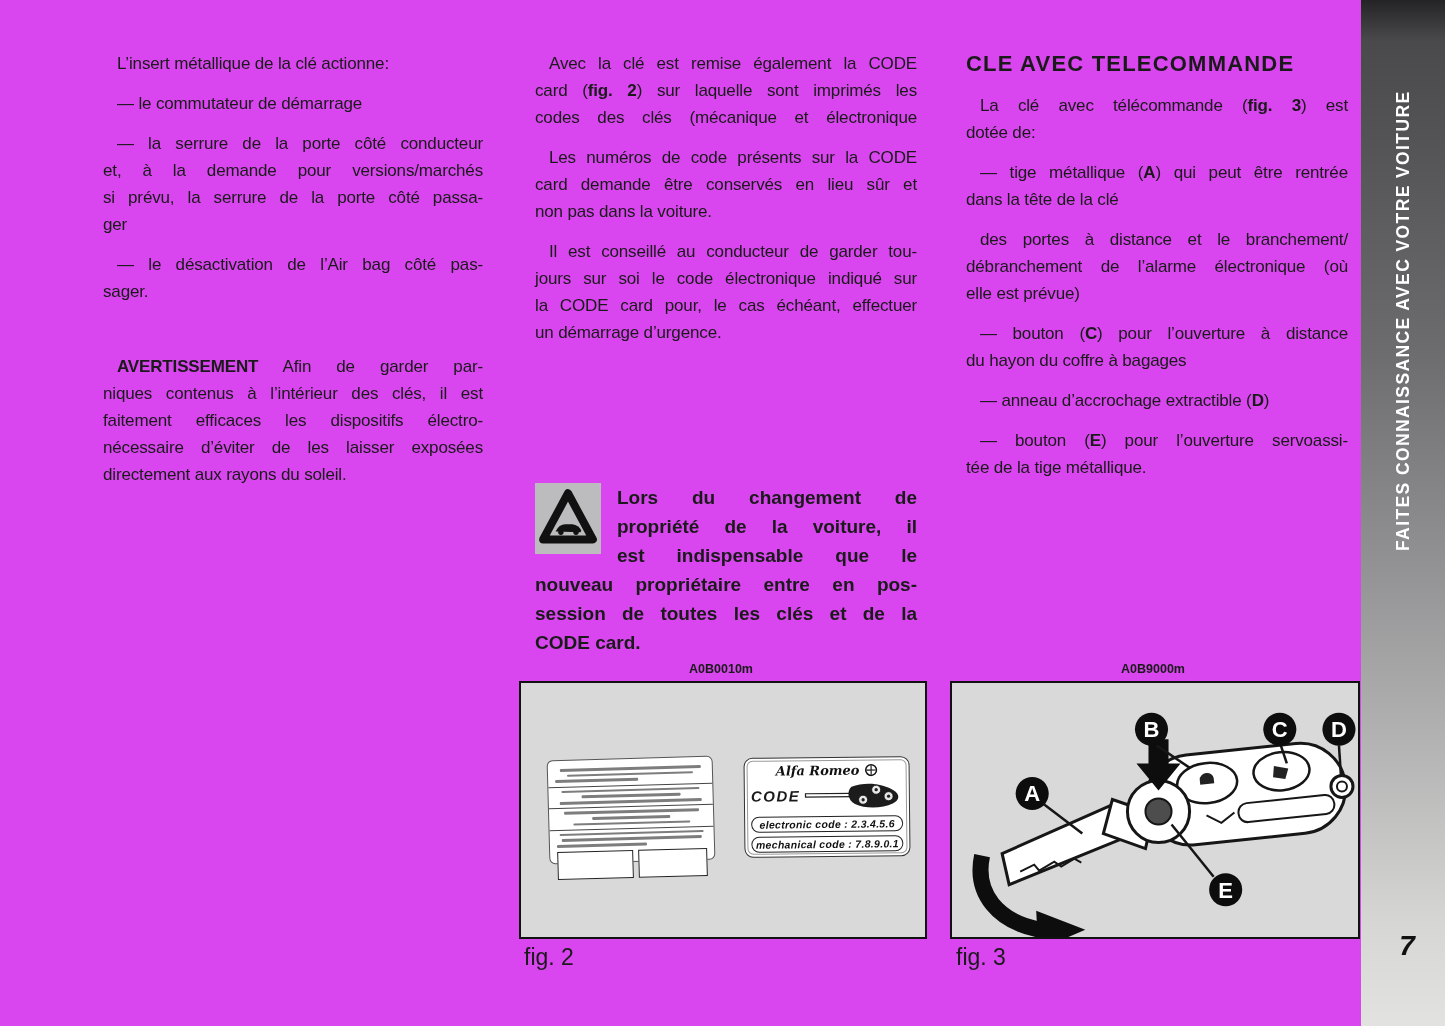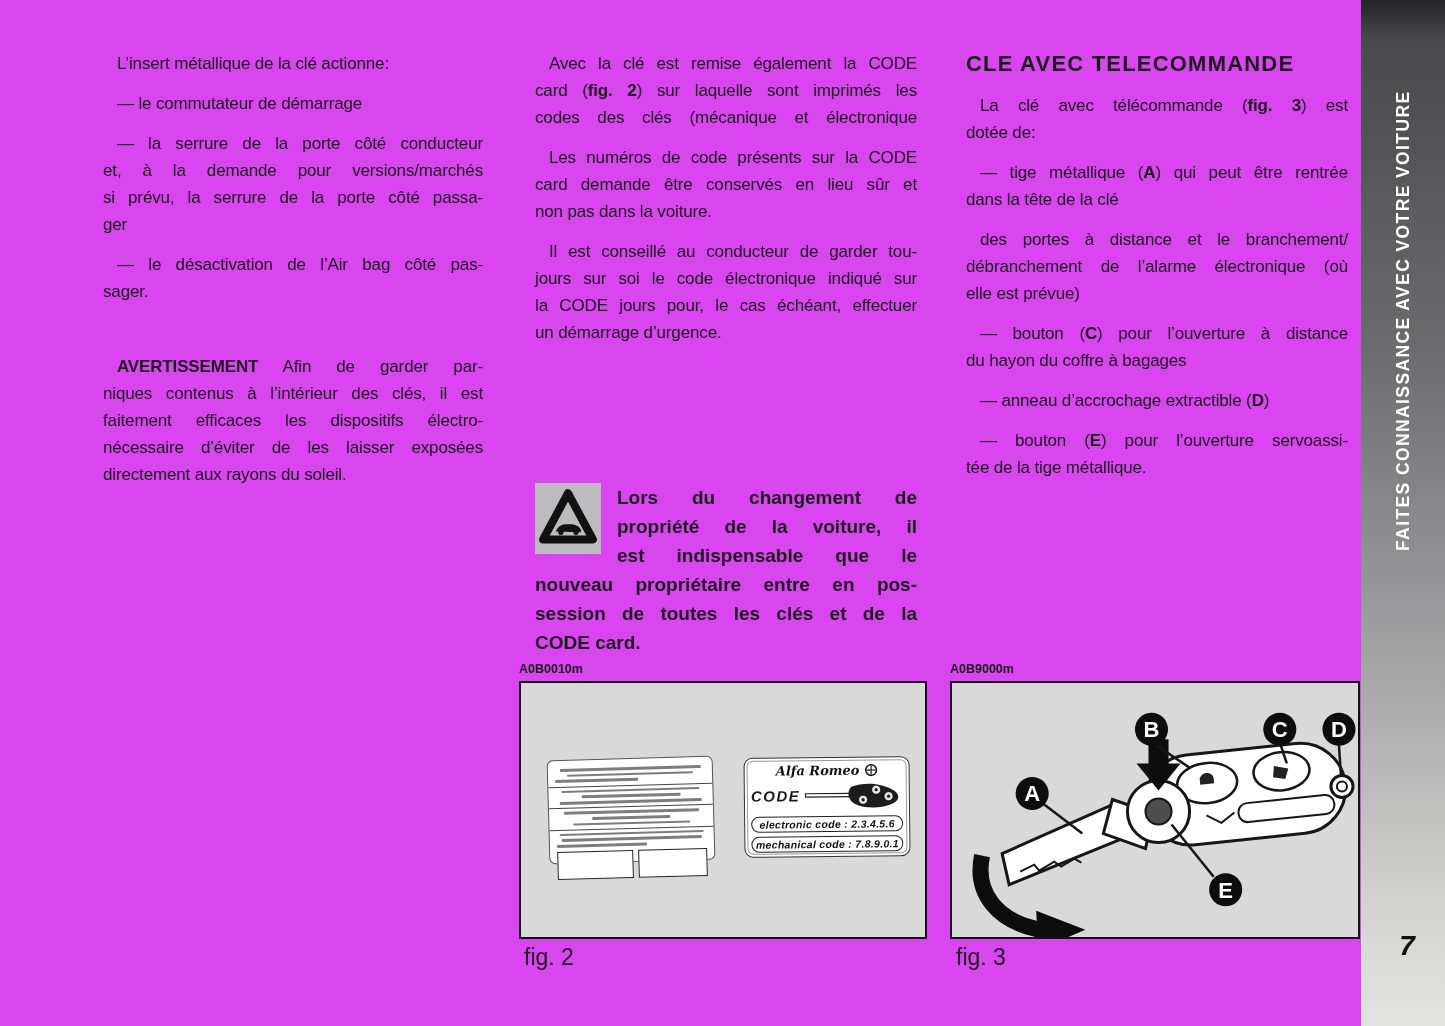--- a/index.html
+++ b/index.html
@@ -22,21 +22,21 @@
   .warnblock{position:absolute;left:535px;top:483px;width:382px;font-weight:bold;
              font-size:19px;line-height:29px;}
   .warnicon{float:left;width:66px;height:71px;margin:0 16px 13px 0;background:#bcbcbe;
             display:flex;align-items:center;justify-content:center;}
   .warnblock .jl{text-align:justify;text-align-last:justify;}
 
   
   .figbox{position:absolute;background:#d9d9d9;border:2.5px solid #111;box-sizing:border-box;}
   #fig2box{left:519px;top:681px;width:408px;height:258px;}
   #fig3box{left:950px;top:681px;width:410px;height:258px;}
-  .figcode{position:absolute;font-size:12.5px;font-weight:bold;text-align:left;letter-spacing:0;}
+  .figcode{position:absolute;font-size:12.5px;font-weight:bold;text-align:center;letter-spacing:0;}
   #fig2code{left:519px;top:662px;width:404px;}
   #fig3code{left:950px;top:662px;width:406px;}
   .figcap{position:absolute;font-size:23px;letter-spacing:0;}
   #fig2cap{left:524px;top:944px;}
   #fig3cap{left:956px;top:944px;}
 
   
   .card{position:absolute;background:#fff;box-sizing:border-box;}
   #cardL{left:27px;top:75px;width:166px;height:104px;border:1.2px solid #555;border-radius:6px;
          transform:rotate(-1.6deg);padding:5px 7px;}
@@ -102,21 +102,21 @@
         <div class="jl">codes des clés (mécanique et électronique</div>
       </div>
     <div class="para">
         <div class="jl">Les numéros de code présents sur la CODE</div>
         <div class="jl">card demande être conservés en lieu sûr et</div>
         <div class="">non pas dans la voiture.</div>
       </div>
     <div class="para">
         <div class="jl">Il est conseillé au conducteur de garder tou-</div>
         <div class="jl">jours sur soi le code électronique indiqué sur</div>
-        <div class="jl">la CODE jours pour, le cas échéant, effectuer</div>
+        <div class="jl">la CODE card pour, le cas échéant, effectuer</div>
         <div class="">un démarrage d’urgence.</div>
       </div>
   </div>
 
   <div class="warnblock">
     <div class="warnicon">
       <svg width="60" height="64" viewBox="0 0 66 72" aria-hidden="true">
         <path d="M33 7 L61 59 L5 59 Z" fill="none" stroke="#111" stroke-width="9" stroke-linejoin="round"></path>
         <path d="M19 50 q4 -8 11 -8 l8 0 q7 1 10 7 l-1 2 z" fill="#111"></path>
         <circle cx="25" cy="51" r="3" fill="#111"></circle>

